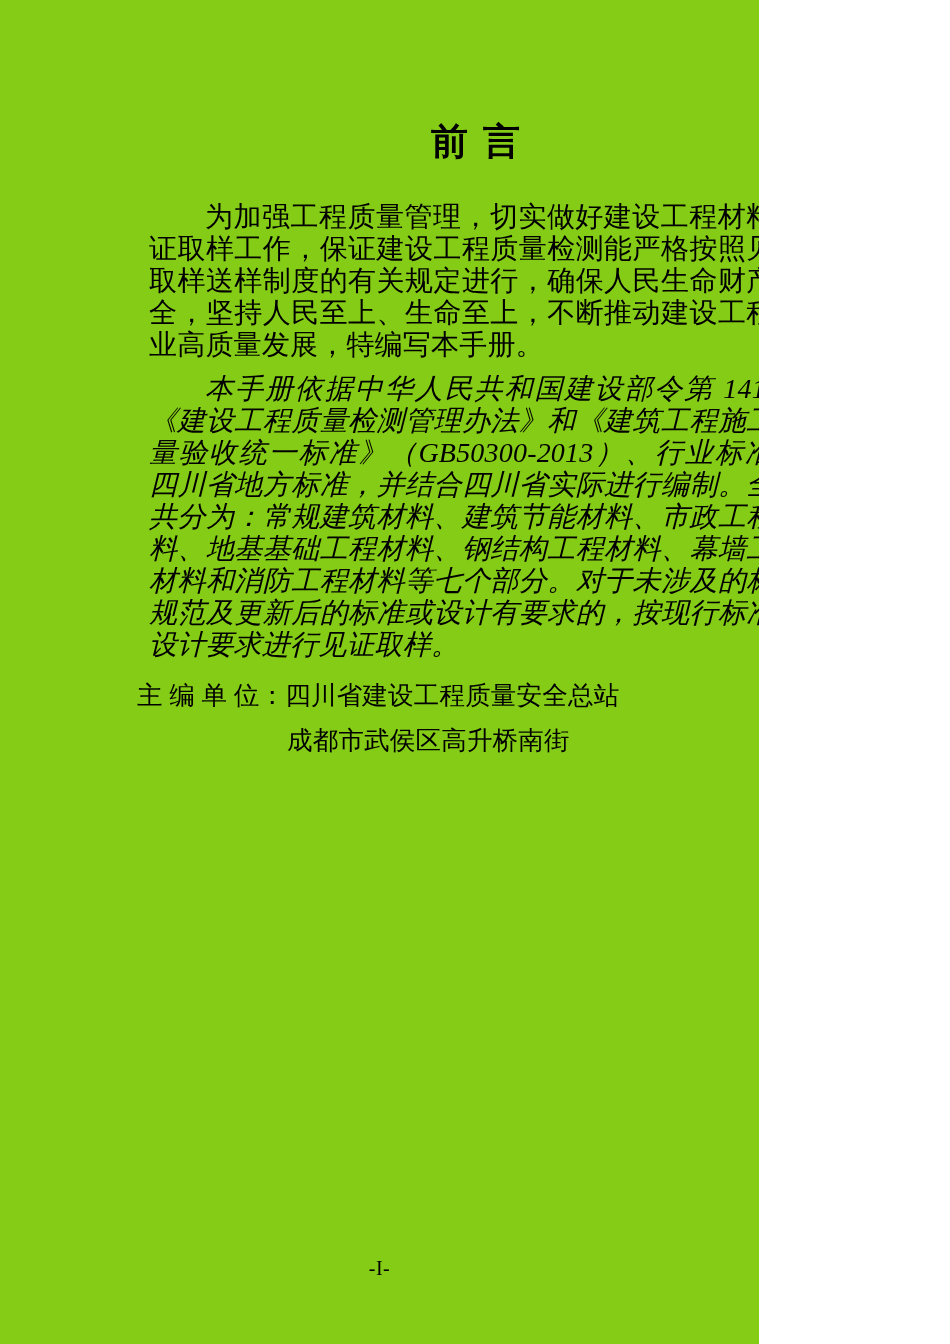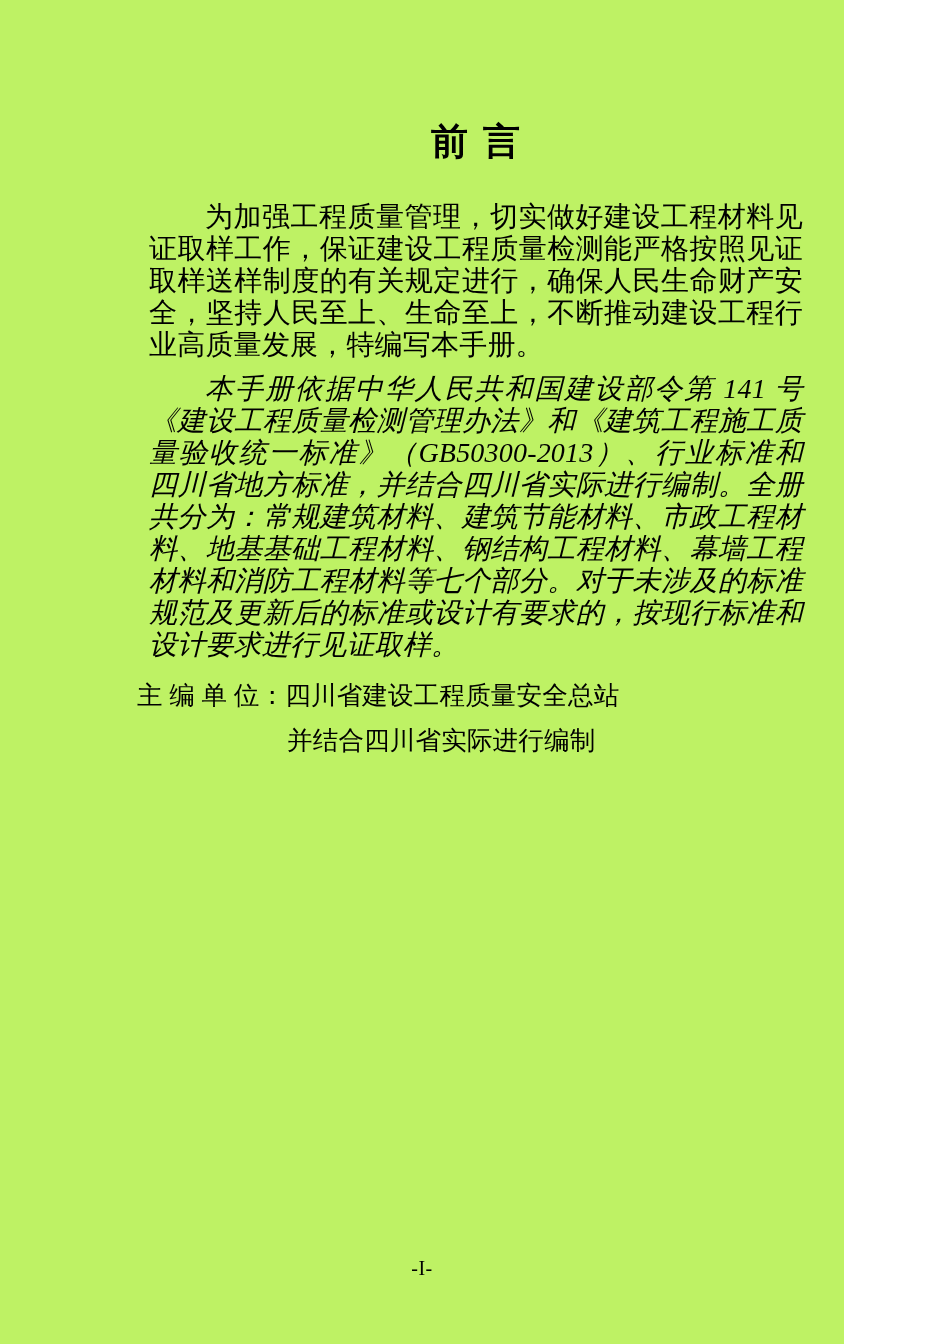--- a/index.html
+++ b/index.html
@@ -6,23 +6,23 @@
     margin: 0;
     padding: 0;
     background: #ffffff;
   }
   body {
     font-family: "Liberation Serif", "DejaVu Serif", serif;
     color: #000000;
   }
   .page {
     position: relative;
-    width: 844px;
+    width: 759px;
     height: 1344px;
-    background: #bef264;
+    background: #84cc16;
     overflow: hidden;
     box-sizing: border-box;
   }
   .content {
     position: absolute;
     left: 137px;
     top: 0;
     width: 678px;
   }
   .doc-title {
@@ -90,20 +90,20 @@
 
     <h1 class="doc-title">前  言</h1>
 
     <div class="body-block">
       <p class="para">为加强工程质量管理，切实做好建设工程材料见证取样工作，保证建设工程质量检测能严格按照见证取样送样制度的有关规定进行，确保人民生命财产安全，坚持人民至上、生命至上，不断推动建设工程行业高质量发展，特编写本手册。</p>
       <p class="para">本手册依据中华人民共和国建设部令第 141 号《建设工程质量检测管理办法》和《建筑工程施工质量验收统一标准》（GB50300-2013）、行业标准和四川省地方标准，并结合四川省实际进行编制。全册共分为：常规建筑材料、建筑节能材料、市政工程材料、地基基础工程材料、钢结构工程材料、幕墙工程材料和消防工程材料等七个部分。对于未涉及的标准规范及更新后的标准或设计有要求的，按现行标准和设计要求进行见证取样。</p>
     </div>
 
     <div class="sig-block">
       <p class="sig-line indent-1"><span>主 编 单 位：</span><span>四川省建设工程质量安全总站</span></p>
-      <p class="sig-line indent-2">并结合四川省实际进行编制</p>
+      <p class="sig-line indent-2">成都市武侯区高升桥南街</p>
     </div>
 
   </div>
 
   <div class="page-footer">-I-</div>
 
 </div>
 
 </body></html>

